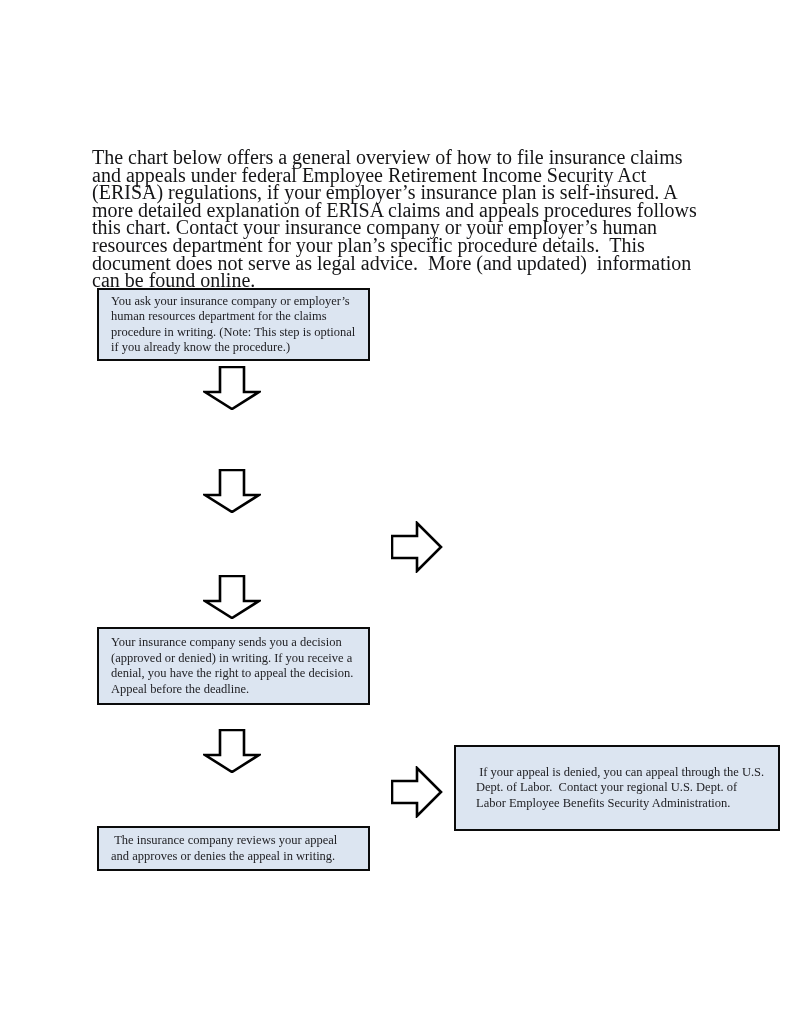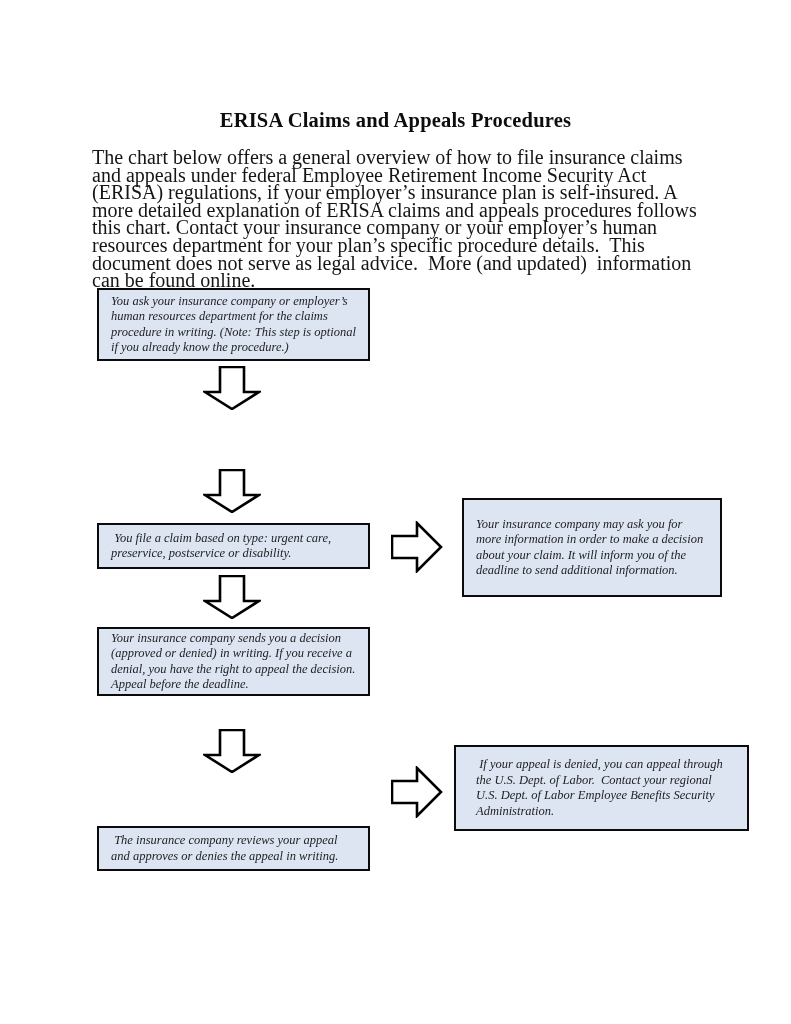--- a/index.html
+++ b/index.html
@@ -25,76 +25,69 @@
   .box{
     position:absolute;
     box-sizing:border-box;
     background:var(--box-fill,#dce5f1);
     border:2px solid var(--box-border,#0b0b0b);
     display:flex;align-items:center;
     font-size:12.5px;line-height:15.5px;
     padding:4px 12px;
     color:#222226;
   }
-  .box .box-text{white-space:pre-wrap;font-style:italic;}
+  .box .box-text{white-space:pre-wrap;}
   .step{left:97px;width:273px;}
   .step-1{top:288px;height:73px;}
   .step-2{top:420px;height:45px;}
   .step-3{top:523px;height:46px;}
-  .step-4{top:627px;height:69px;align-items:center;}
+  .step-4{top:627px;height:78px;align-items:center;}
   .step-5{top:778px;height:45px;margin-top:48px;}
   .side-note-1{left:462px;top:498px;width:260px;height:99px;}
-  .side-note-2{left:454px;top:745px;width:295px;height:86px;padding-left:20px;}
+  .side-note-2{left:454px;top:745px;width:326px;height:86px;padding-left:20px;}
   .arrow{position:absolute;}
   .arrow polygon{
     fill:var(--arrow-fill,#ffffff);
     stroke:var(--arrow-stroke,#000000);
     stroke-width:2.6;
     stroke-linejoin:miter;
   }
   .arrow-d1{left:203px;top:366px;}
   .arrow-d2{left:203px;top:469px;}
   .arrow-d3{left:203px;top:575px;}
   .arrow-d4{left:203px;top:729px;}
   .arrow-r1{left:391px;top:521px;}
   .arrow-r2{left:391px;top:766px;}
 </style>
 </head>
 <body>
 
 <div class="page">
 
-  <h1 class="title">ERISA Claims and Appeals Procedures</h1>
 
   <p class="intro">The chart below offers a general overview of how to file insurance claims and appeals under federal Employee Retirement Income Security Act (ERISA) regulations, if your employer’s insurance plan is self-insured. A more detailed explanation of ERISA claims and appeals procedures follows this chart. Contact your insurance company or your employer’s human resources department for your plan’s specific procedure details.  This document does not serve as legal advice.  More (and updated)  information can be found online.</p>
 
   <div class="box step step-1">
     <span class="box-text">You ask your insurance company or employer’s human resources department for the claims procedure in writing. (Note: This step is optional if you already know the procedure.)</span>
   </div>
 
   <svg class="arrow arrow-d1" width="58" height="44" viewBox="0 0 58 44">
     <polygon points="17,1 41,1 41,26 56,26 29,43 2,26 17,26"></polygon>
   </svg>
 
 
   <svg class="arrow arrow-d2" width="58" height="44" viewBox="0 0 58 44">
     <polygon points="17,1 41,1 41,26 56,26 29,43 2,26 17,26"></polygon>
   </svg>
 
-  <div class="box step step-3">
-    <span class="box-text"> You file a claim based on type: urgent care, preservice, postservice or disability.</span>
-  </div>
 
   <svg class="arrow arrow-r1" width="52" height="52" viewBox="0 0 52 52">
     <polygon points="1,15 26,15 26,2 50,26 26,50 26,37 1,37"></polygon>
   </svg>
 
-  <div class="box side-note-1">
-    <span class="box-text">Your insurance company may ask you for more information in order to make a decision about your claim. It will inform you of the deadline to send additional information.</span>
-  </div>
 
   <svg class="arrow arrow-d3" width="58" height="44" viewBox="0 0 58 44">
     <polygon points="17,1 41,1 41,26 56,26 29,43 2,26 17,26"></polygon>
   </svg>
 
   <div class="box step step-4">
     <span class="box-text">Your insurance company sends you a decision (approved or denied) in writing. If you receive a denial, you have the right to appeal the decision.  Appeal before the deadline.</span>
   </div>
 
   <svg class="arrow arrow-d4" width="58" height="44" viewBox="0 0 58 44">

